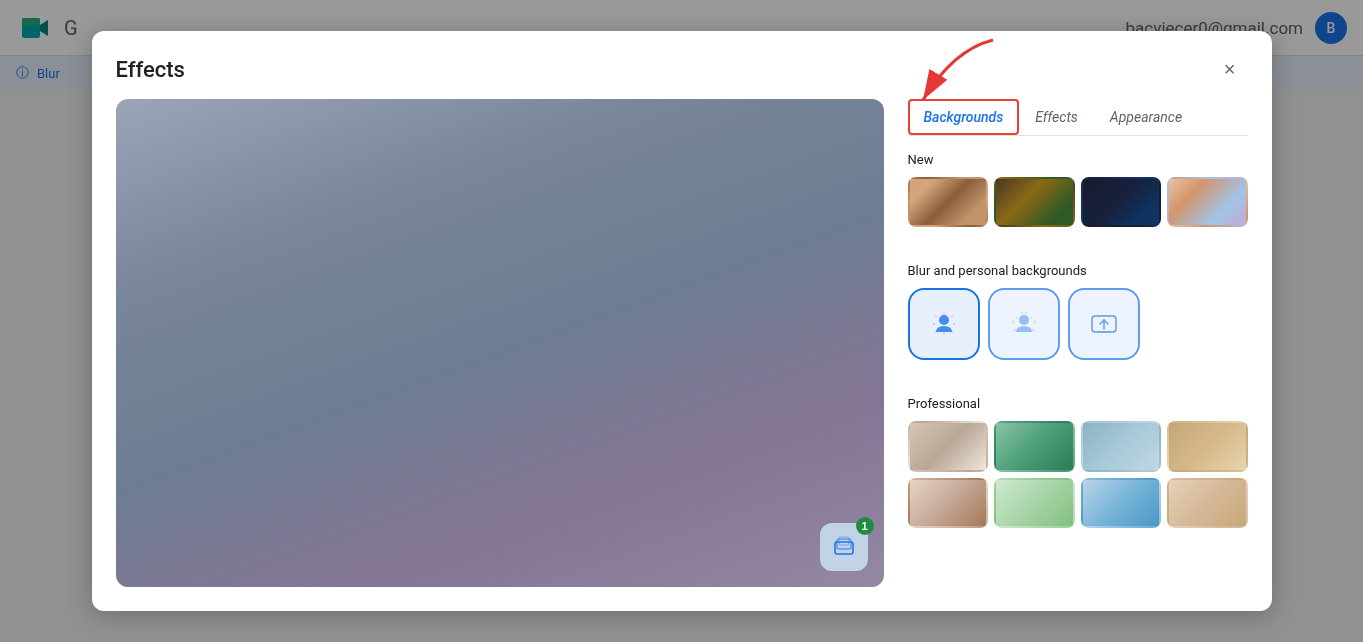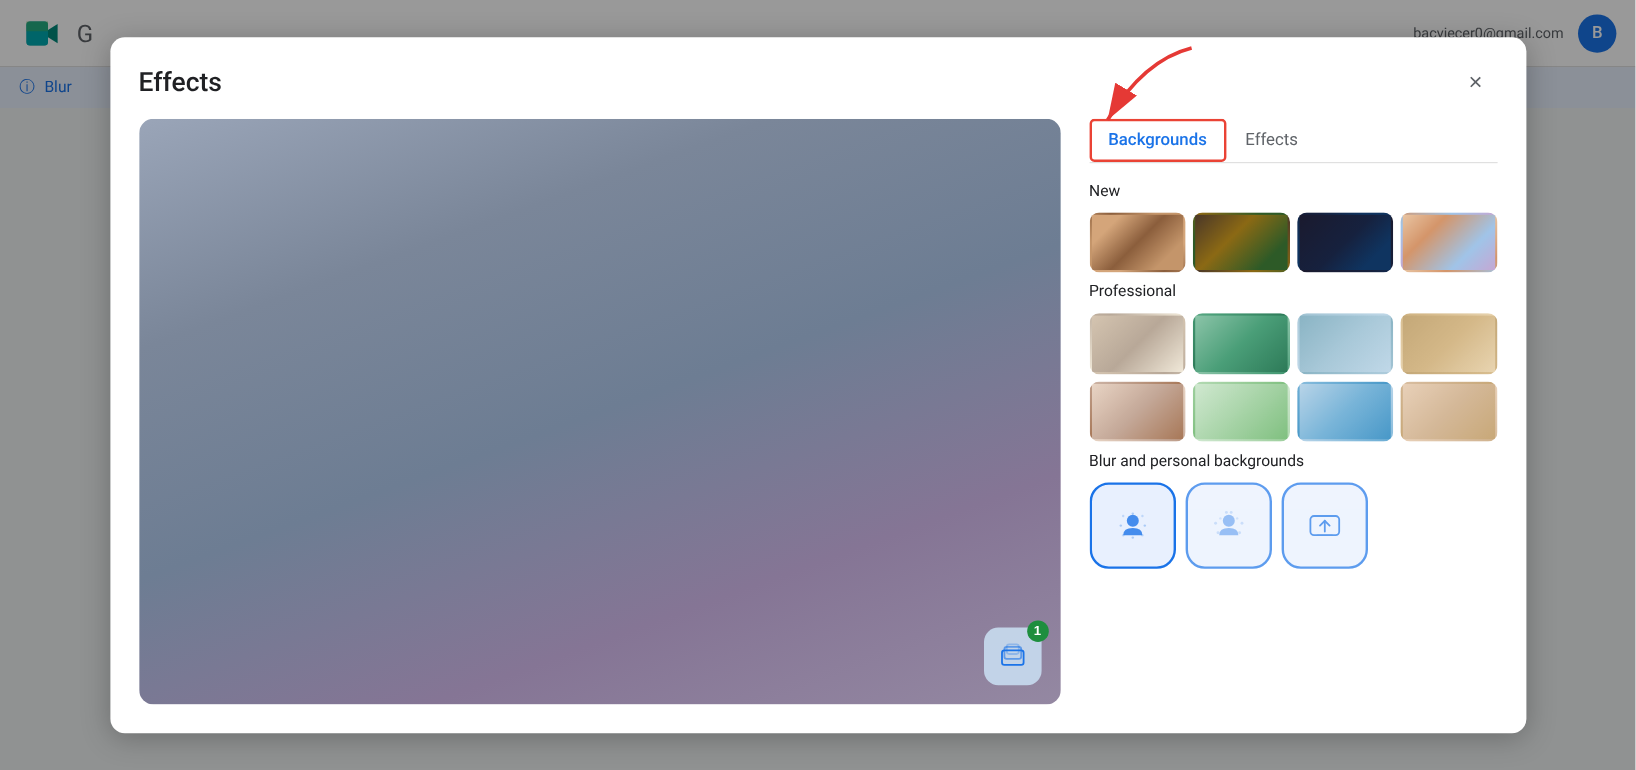--- a/index.html
+++ b/index.html
@@ -41,21 +41,21 @@
       display: flex;
       align-items: center;
       justify-content: center;
     }
     .top-bar-right {
       display: flex;
       align-items: center;
       gap: 12px;
     }
     .user-email {
-      font-size: 12px;
+      font-size: 17px;
       color: #5f6368;
       text-align: right;
     }
     .avatar {
       width: 32px;
       height: 32px;
       border-radius: 50%;
       background: #1a73e8;
       color: white;
       display: flex;
@@ -195,20 +195,21 @@
     }
     .tab {
       padding: 10px 16px;
       font-size: 14px;
       cursor: pointer;
       color: #5f6368;
       border: none;
       background: transparent;
       position: relative;
       font-family: inherit;
+      font-style: italic;
     }
     .tab.active {
       color: #1a73e8;
       font-weight: 500;
     }
     .tab.active::after {
       content: '';
       position: absolute;
       bottom: -1px;
       left: 0;
@@ -229,21 +230,21 @@
     .tab-content {
       flex: 1;
       overflow-y: auto;
       padding-top: 16px;
     }
     .tab-content::-webkit-scrollbar { width: 6px; }
     .tab-content::-webkit-scrollbar-thumb { background: #dadce0; border-radius: 3px; }
 
     
     .section {
-      margin-bottom: 9px;
+      margin-bottom: 36px;
     }
     .section-title {
       font-size: 13px;
       color: #202124;
       margin-bottom: 10px;
       font-weight: 400;
     }
 
     
     .bg-grid {
@@ -383,92 +384,93 @@
             </svg>
             <span class="badge">1</span>
           </button>
         </div>
 
         <div class="right-panel">
 
           <div class="tabs">
             <button class="tab active highlighted">Backgrounds</button>
             <button class="tab">Effects</button>
+            <button class="tab">Appearance</button>
           </div>
 
           <div class="tab-content">
 
             <div class="section">
               <div class="section-title">New</div>
               <div class="bg-grid">
                 <div class="bg-thumb bg-1"></div>
                 <div class="bg-thumb bg-2"></div>
                 <div class="bg-thumb bg-3"></div>
                 <div class="bg-thumb bg-4"></div>
+              </div>
+            </div>
+
+            <div class="section">
+              <div class="section-title">Blur and personal backgrounds</div>
+              <div class="blur-grid">
+
+                <button class="blur-btn selected">
+                  <svg width="32" height="32" viewBox="0 0 32 32" fill="none">
+                    <circle cx="16" cy="12" r="5" fill="#1a73e8" opacity="0.8"></circle>
+                    <path d="M8 24 Q8 18 16 18 Q24 18 24 24" fill="#1a73e8" opacity="0.8"></path>
+
+                    <circle cx="6" cy="16" r="1" fill="#1a73e8" opacity="0.3"></circle>
+                    <circle cx="26" cy="16" r="1" fill="#1a73e8" opacity="0.3"></circle>
+                    <circle cx="16" cy="6" r="1" fill="#1a73e8" opacity="0.3"></circle>
+                    <circle cx="16" cy="26" r="1" fill="#1a73e8" opacity="0.3"></circle>
+                    <circle cx="8" cy="8" r="1" fill="#1a73e8" opacity="0.2"></circle>
+                    <circle cx="24" cy="8" r="1" fill="#1a73e8" opacity="0.2"></circle>
+                    <circle cx="8" cy="24" r="1" fill="#1a73e8" opacity="0.2"></circle>
+                    <circle cx="24" cy="24" r="1" fill="#1a73e8" opacity="0.2"></circle>
+                  </svg>
+                </button>
+
+                <button class="blur-btn light">
+                  <svg width="32" height="32" viewBox="0 0 32 32" fill="none">
+                    <circle cx="16" cy="12" r="5" fill="#1a73e8" opacity="0.6"></circle>
+                    <path d="M8 24 Q8 18 16 18 Q24 18 24 24" fill="#1a73e8" opacity="0.6"></path>
+
+                    <circle cx="5" cy="14" r="1.2" fill="#1a73e8" opacity="0.25"></circle>
+                    <circle cx="27" cy="14" r="1.2" fill="#1a73e8" opacity="0.25"></circle>
+                    <circle cx="14" cy="5" r="1.2" fill="#1a73e8" opacity="0.25"></circle>
+                    <circle cx="18" cy="5" r="1.2" fill="#1a73e8" opacity="0.25"></circle>
+                    <circle cx="9" cy="10" r="1" fill="#1a73e8" opacity="0.2"></circle>
+                    <circle cx="23" cy="10" r="1" fill="#1a73e8" opacity="0.2"></circle>
+                    <circle cx="7" cy="22" r="1.2" fill="#1a73e8" opacity="0.25"></circle>
+                    <circle cx="25" cy="22" r="1.2" fill="#1a73e8" opacity="0.25"></circle>
+                  </svg>
+                </button>
+
+                <button class="blur-btn upload">
+                  <svg width="28" height="28" viewBox="0 0 28 28" fill="none">
+                    <rect x="2" y="6" width="24" height="16" rx="3" fill="none" stroke="#1a73e8" stroke-width="1.5"></rect>
+                    <path d="M10 14 L14 10 L18 14" stroke="#1a73e8" stroke-width="1.5" fill="none" stroke-linecap="round"></path>
+                    <line x1="14" y1="10" x2="14" y2="19" stroke="#1a73e8" stroke-width="1.5" stroke-linecap="round"></line>
+                    <path d="M8 22 L20 22" stroke="#1a73e8" stroke-width="1.5" stroke-linecap="round" opacity="0.5"></path>
+                  </svg>
+                </button>
               </div>
             </div>
 
             <div class="section">
               <div class="section-title">Professional</div>
               <div class="bg-grid">
                 <div class="bg-thumb bg-p1"></div>
                 <div class="bg-thumb bg-p2"></div>
                 <div class="bg-thumb bg-p3"></div>
                 <div class="bg-thumb bg-p4"></div>
                 <div class="bg-thumb bg-p5"></div>
                 <div class="bg-thumb bg-p6"></div>
                 <div class="bg-thumb bg-p7"></div>
                 <div class="bg-thumb bg-p8"></div>
               </div>
             </div>
-
-            <div class="section">
-              <div class="section-title">Blur and personal backgrounds</div>
-              <div class="blur-grid">
-
-                <button class="blur-btn selected">
-                  <svg width="32" height="32" viewBox="0 0 32 32" fill="none">
-                    <circle cx="16" cy="12" r="5" fill="#1a73e8" opacity="0.8"></circle>
-                    <path d="M8 24 Q8 18 16 18 Q24 18 24 24" fill="#1a73e8" opacity="0.8"></path>
-
-                    <circle cx="6" cy="16" r="1" fill="#1a73e8" opacity="0.3"></circle>
-                    <circle cx="26" cy="16" r="1" fill="#1a73e8" opacity="0.3"></circle>
-                    <circle cx="16" cy="6" r="1" fill="#1a73e8" opacity="0.3"></circle>
-                    <circle cx="16" cy="26" r="1" fill="#1a73e8" opacity="0.3"></circle>
-                    <circle cx="8" cy="8" r="1" fill="#1a73e8" opacity="0.2"></circle>
-                    <circle cx="24" cy="8" r="1" fill="#1a73e8" opacity="0.2"></circle>
-                    <circle cx="8" cy="24" r="1" fill="#1a73e8" opacity="0.2"></circle>
-                    <circle cx="24" cy="24" r="1" fill="#1a73e8" opacity="0.2"></circle>
-                  </svg>
-                </button>
-
-                <button class="blur-btn light">
-                  <svg width="32" height="32" viewBox="0 0 32 32" fill="none">
-                    <circle cx="16" cy="12" r="5" fill="#1a73e8" opacity="0.6"></circle>
-                    <path d="M8 24 Q8 18 16 18 Q24 18 24 24" fill="#1a73e8" opacity="0.6"></path>
-
-                    <circle cx="5" cy="14" r="1.2" fill="#1a73e8" opacity="0.25"></circle>
-                    <circle cx="27" cy="14" r="1.2" fill="#1a73e8" opacity="0.25"></circle>
-                    <circle cx="14" cy="5" r="1.2" fill="#1a73e8" opacity="0.25"></circle>
-                    <circle cx="18" cy="5" r="1.2" fill="#1a73e8" opacity="0.25"></circle>
-                    <circle cx="9" cy="10" r="1" fill="#1a73e8" opacity="0.2"></circle>
-                    <circle cx="23" cy="10" r="1" fill="#1a73e8" opacity="0.2"></circle>
-                    <circle cx="7" cy="22" r="1.2" fill="#1a73e8" opacity="0.25"></circle>
-                    <circle cx="25" cy="22" r="1.2" fill="#1a73e8" opacity="0.25"></circle>
-                  </svg>
-                </button>
-
-                <button class="blur-btn upload">
-                  <svg width="28" height="28" viewBox="0 0 28 28" fill="none">
-                    <rect x="2" y="6" width="24" height="16" rx="3" fill="none" stroke="#1a73e8" stroke-width="1.5"></rect>
-                    <path d="M10 14 L14 10 L18 14" stroke="#1a73e8" stroke-width="1.5" fill="none" stroke-linecap="round"></path>
-                    <line x1="14" y1="10" x2="14" y2="19" stroke="#1a73e8" stroke-width="1.5" stroke-linecap="round"></line>
-                    <path d="M8 22 L20 22" stroke="#1a73e8" stroke-width="1.5" stroke-linecap="round" opacity="0.5"></path>
-                  </svg>
-                </button>
-              </div>
-            </div>
           </div>
         </div>
       </div>
     </div>
   </div>
 </div>
 
 </body></html>

